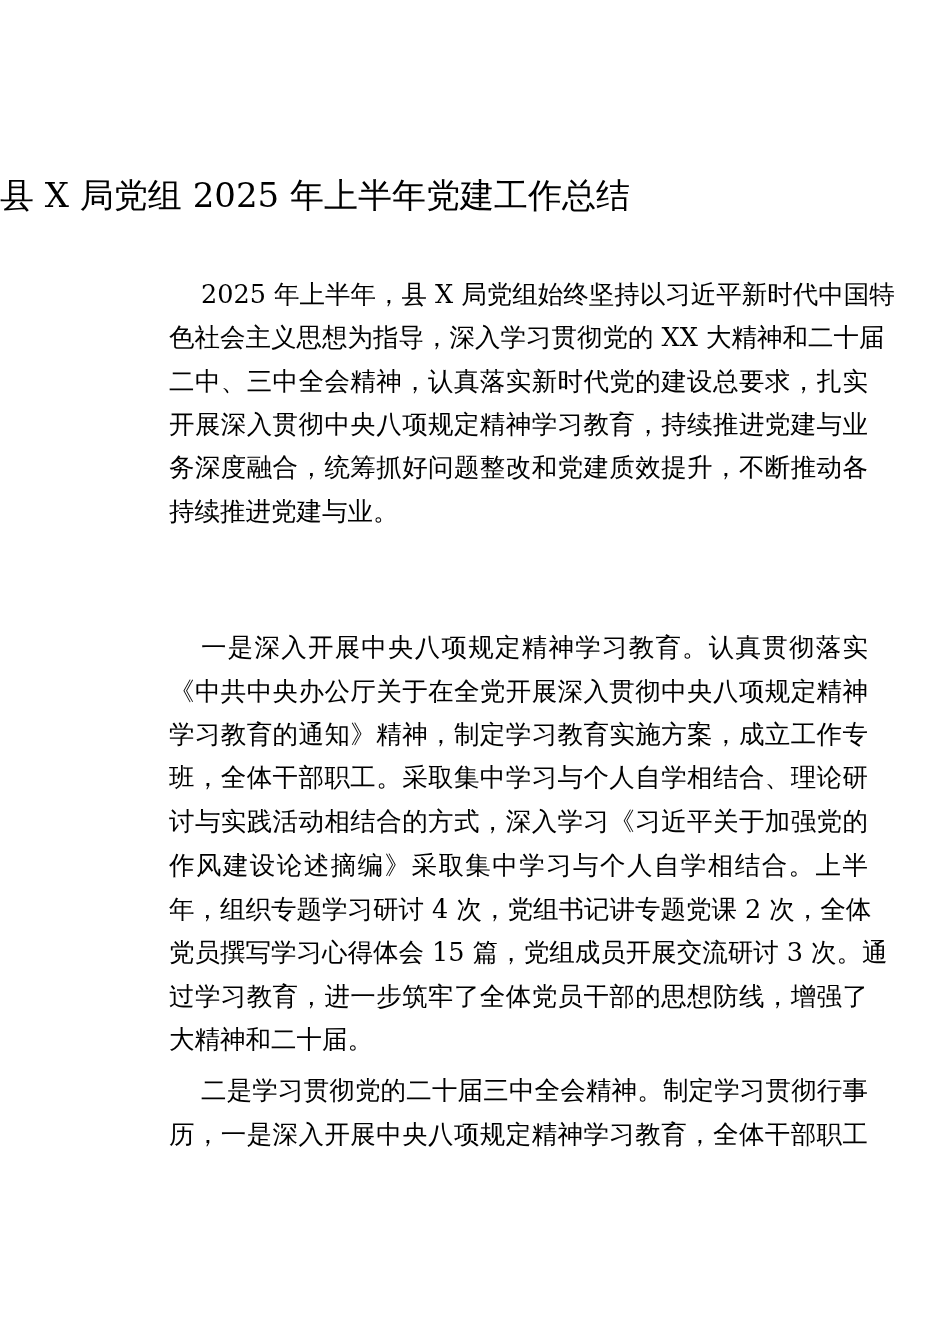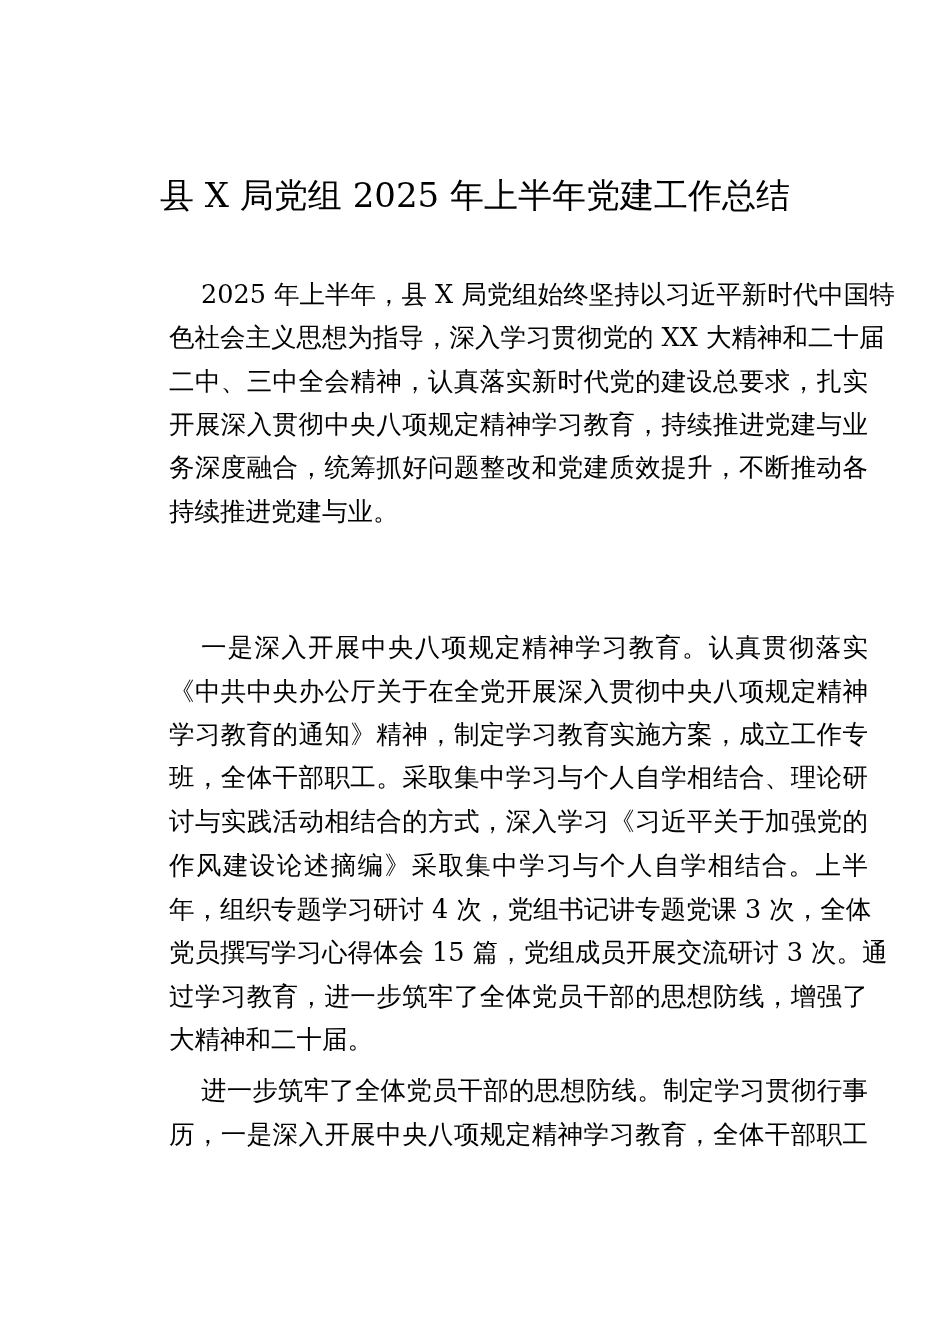--- a/index.html
+++ b/index.html
@@ -22,21 +22,20 @@
       background: #ffffff;
     }
     .doc-title {
       position: absolute;
       left: 0;
       width: 950px;
       top: 174px;
       height: 42px;
       line-height: 42px;
       font-size: 34px;
-      text-align: center;
       white-space: nowrap;
       font-family: "DejaVu Serif", "Liberation Serif", serif;
     }
     .line {
       position: absolute;
       left: 130px;
       width: 699px;
       height: 43px;
       line-height: 43px;
       font-size: 25.5px;
@@ -78,24 +77,24 @@
 
 
 
   <div>
     <div class="line indent" style="top:626px">一是深入开展中央八项规定精神学习教育。认真贯彻落实</div>
     <div class="line" style="top:670px">《中共中央办公厅关于在全党开展深入贯彻中央八项规定精神</div>
     <div class="line" style="top:713px">学习教育的通知》精神，制定学习教育实施方案，成立工作专</div>
     <div class="line" style="top:756px">班，全体干部职工。采取集中学习与个人自学相结合、理论研</div>
     <div class="line" style="top:800px">讨与实践活动相结合的方式，深入学习《习近平关于加强党的</div>
     <div class="line" style="top:844px">作风建设论述摘编》采取集中学习与个人自学相结合。上半</div>
-    <div class="line" style="top:888px">年，组织专题学习研讨 4 次，党组书记讲专题党课 3 次，全体</div>
+    <div class="line" style="top:888px">年，组织专题学习研讨 4 次，党组书记讲专题党课 2 次，全体</div>
     <div class="line" style="top:931px">党员撰写学习心得体会 15 篇，党组成员开展交流研讨 3 次。通</div>
     <div class="line" style="top:975px">过学习教育，进一步筑牢了全体党员干部的思想防线，增强了</div>
     <div class="line last" style="top:1018px">大精神和二十届。</div>
   </div>
 
   <div>
-    <div class="line indent" style="top:1069px">进一步筑牢了全体党员干部的思想防线。制定学习贯彻行事</div>
+    <div class="line indent" style="top:1069px">二是学习贯彻党的二十届三中全会精神。制定学习贯彻行事</div>
     <div class="line" style="top:1113px">历，一是深入开展中央八项规定精神学习教育，全体干部职工</div>
   </div>
 
 </div>
 
 </body></html>

